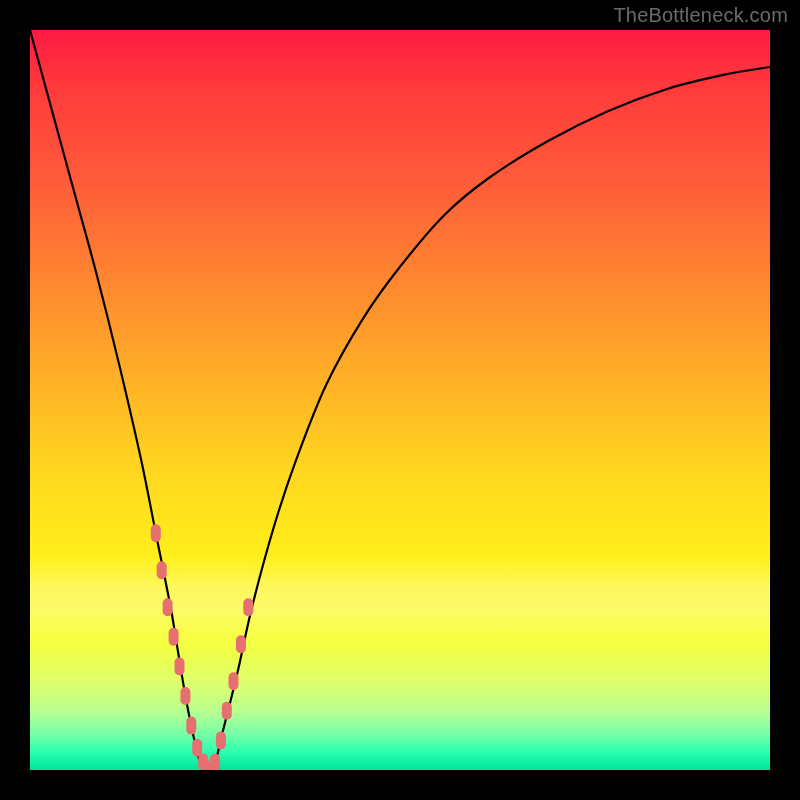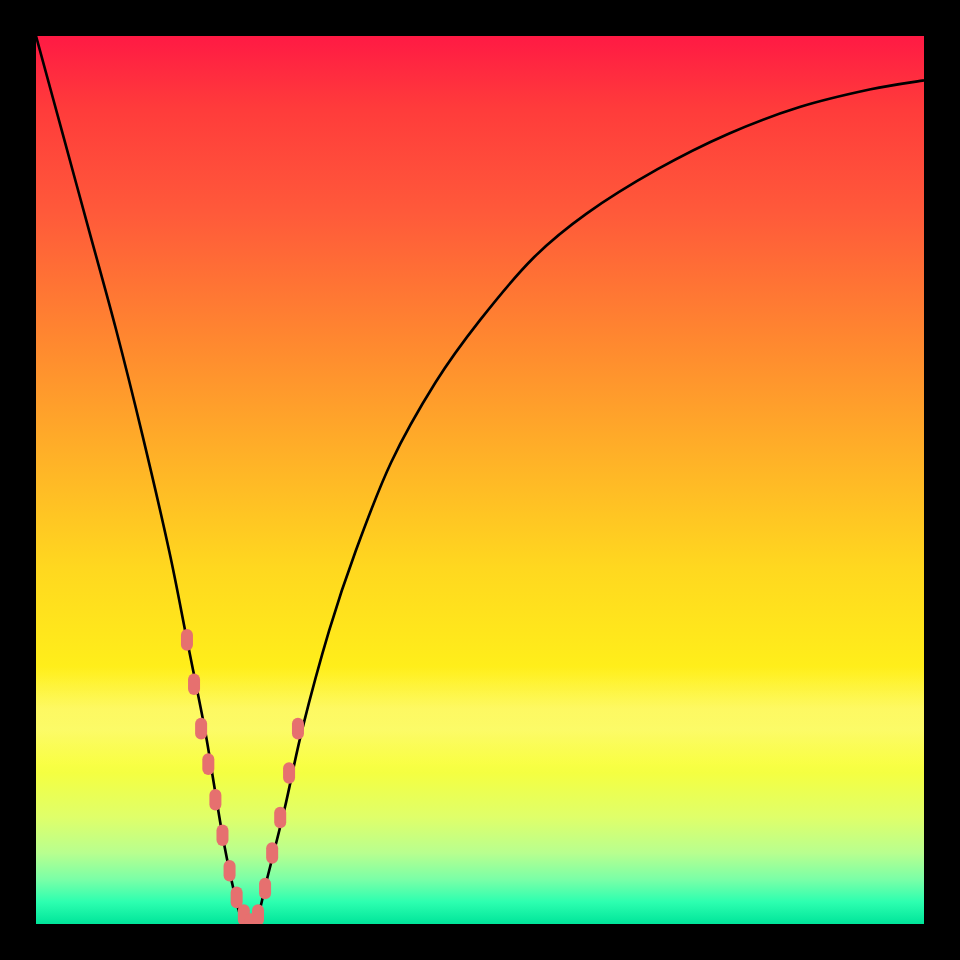--- a/index.html
+++ b/index.html
@@ -111,13 +111,14 @@
           <rect x="180.0" y="723.6" width="10" height="18" rx="5" ry="5" class="marker"></rect>
           <rect x="185.9" y="701.4" width="10" height="18" rx="5" ry="5" class="marker"></rect>
           <rect x="191.8" y="671.8" width="10" height="18" rx="5" ry="5" class="marker"></rect>
           <rect x="198.5" y="642.2" width="10" height="18" rx="5" ry="5" class="marker"></rect>
           <rect x="205.9" y="605.2" width="10" height="18" rx="5" ry="5" class="marker"></rect>
           <rect x="213.3" y="568.2" width="10" height="18" rx="5" ry="5" class="marker"></rect>
         </g>
     </svg>
   </div>
 
+  <div class="watermark">TheBottleneck.com</div>
 </div>
 
 </body></html>

